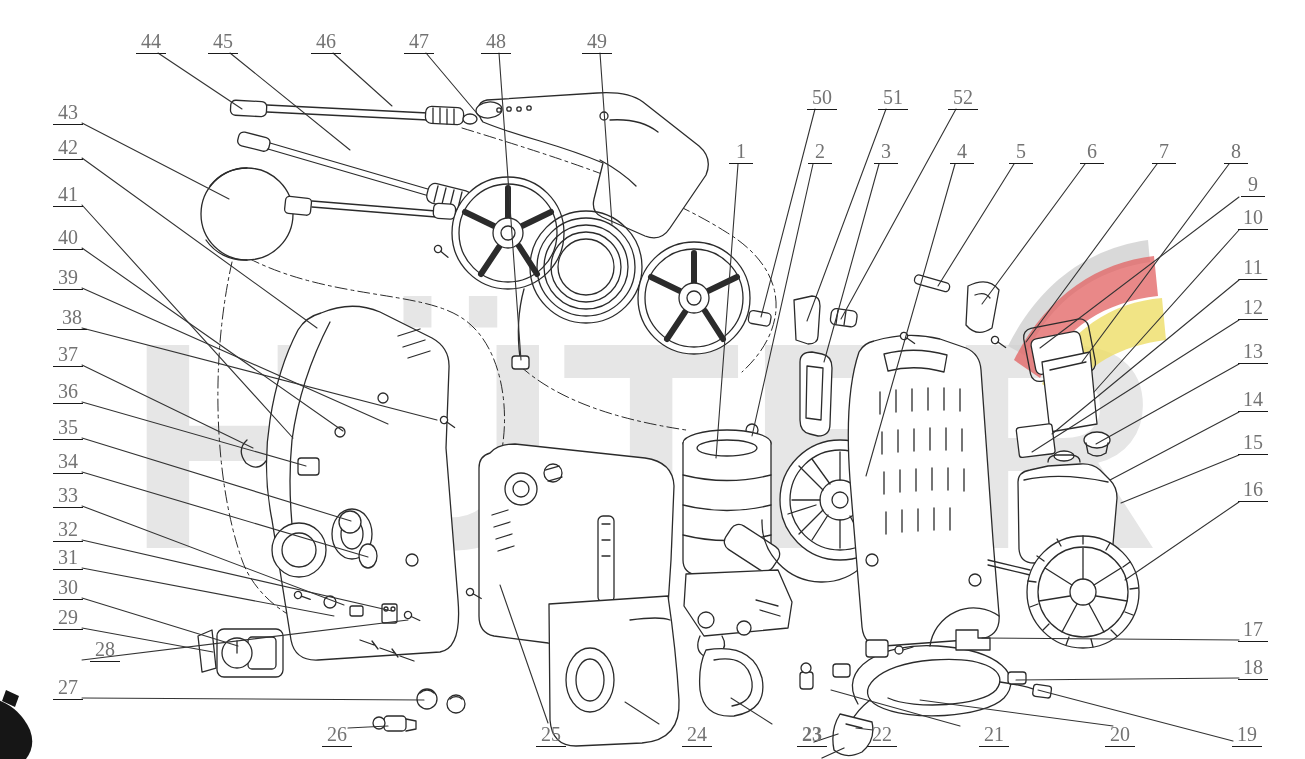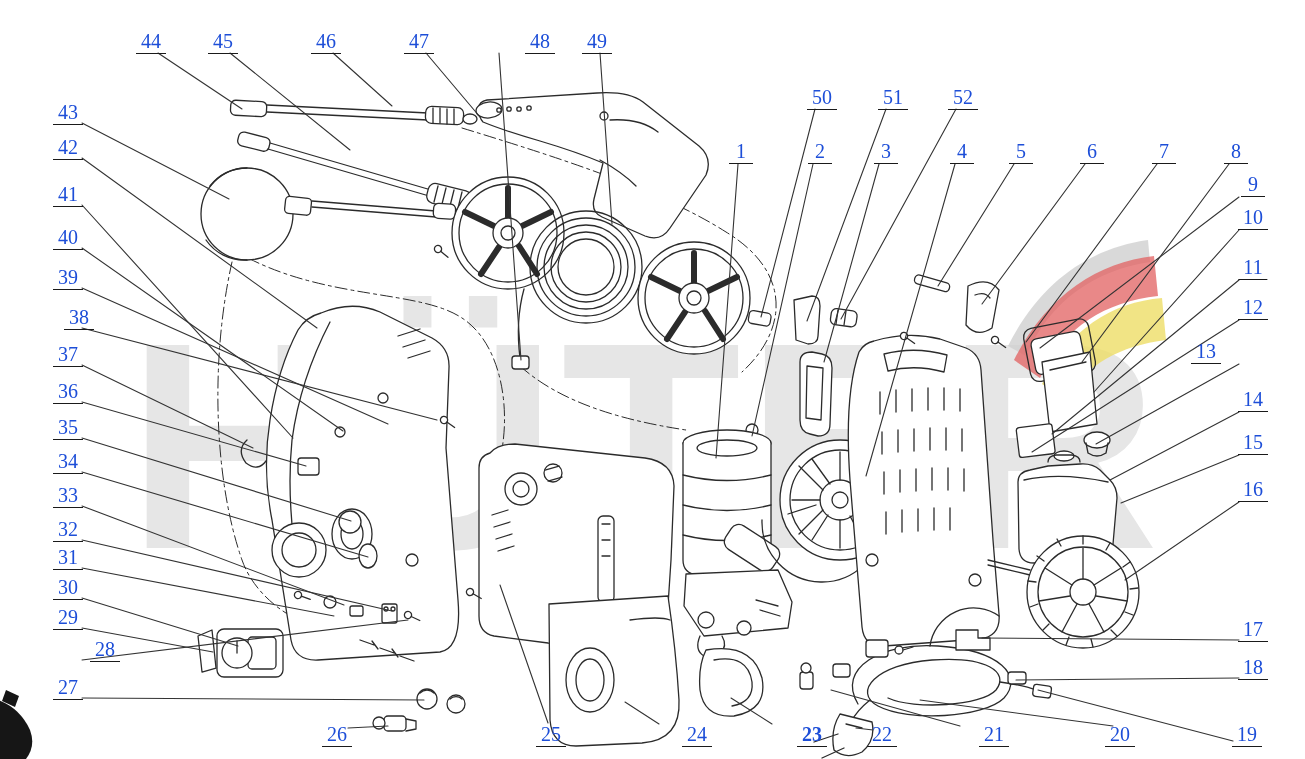--- a/index.html
+++ b/index.html
@@ -3,21 +3,21 @@
 <meta charset="utf-8">
 <style>
   html,body{margin:0;padding:0;width:1305px;height:759px;background:#fff;overflow:hidden;}
   #stage{position:relative;width:1305px;height:759px;background:#fff;font-family:"Liberation Serif",serif;}
   #diagram-art{position:absolute;left:0;top:0;}
   #callout-layer{position:absolute;left:0;top:0;width:1305px;height:759px;z-index:5;}
   .callout{
     position:absolute;
     transform:translate(-50%,-50%);
     font:20px "Liberation Serif",serif;
-    color:#1d4ed8;
+    color:#737373;
     border-bottom:1.5px solid #1a1a1a;
     padding:0 5px 1px 5px;
     min-width:14px;
     text-align:center;
     line-height:1.1;
     background:transparent;
   }
   #leader-lines line{stroke:#333;stroke-width:1.1;}
 </style>
 </head>
@@ -356,21 +356,21 @@
       <div class="callout" style="left: 886px; top: 152px;">3</div>
       <div class="callout" style="left: 962px; top: 152px;">4</div>
       <div class="callout" style="left: 1021px; top: 152px;">5</div>
       <div class="callout" style="left: 1092px; top: 152px;">6</div>
       <div class="callout" style="left: 1164px; top: 152px;">7</div>
       <div class="callout" style="left: 1236px; top: 152px;">8</div>
       <div class="callout" style="left: 1253px; top: 185px;">9</div>
       <div class="callout" style="left: 1253px; top: 218px;">10</div>
       <div class="callout" style="left: 1253px; top: 268px;">11</div>
       <div class="callout" style="left: 1253px; top: 308px;">12</div>
-      <div class="callout" style="left: 1206px; top: 352px;">13</div>
+      <div class="callout" style="left: 1253px; top: 352px;">13</div>
       <div class="callout" style="left: 1253px; top: 400px;">14</div>
       <div class="callout" style="left: 1253px; top: 443px;">15</div>
       <div class="callout" style="left: 1253px; top: 490px;">16</div>
       <div class="callout" style="left: 1253px; top: 630px;">17</div>
       <div class="callout" style="left: 1253px; top: 668px;">18</div>
       <div class="callout" style="left: 1247px; top: 735px;">19</div>
       <div class="callout" style="left: 1120px; top: 735px;">20</div>
       <div class="callout" style="left: 994px; top: 735px;">21</div>
       <div class="callout" style="left: 882px; top: 735px;">22</div>
       <div class="callout" style="left: 812px; top: 735px; font-weight: bold;">23</div>
@@ -381,30 +381,30 @@
       <div class="callout" style="left: 68px; top: 650px; margin-left: 37px;">28</div>
       <div class="callout" style="left: 68px; top: 618px;">29</div>
       <div class="callout" style="left: 68px; top: 588px;">30</div>
       <div class="callout" style="left: 68px; top: 558px;">31</div>
       <div class="callout" style="left: 68px; top: 530px;">32</div>
       <div class="callout" style="left: 68px; top: 496px;">33</div>
       <div class="callout" style="left: 68px; top: 462px;">34</div>
       <div class="callout" style="left: 68px; top: 428px;">35</div>
       <div class="callout" style="left: 68px; top: 392px;">36</div>
       <div class="callout" style="left: 68px; top: 355px;">37</div>
-      <div class="callout" style="left: 79px; top: 318px;">38</div>
+      <div class="callout" style="left: 72px; top: 318px;">38</div>
       <div class="callout" style="left: 68px; top: 278px;">39</div>
       <div class="callout" style="left: 68px; top: 238px;">40</div>
       <div class="callout" style="left: 68px; top: 195px;">41</div>
       <div class="callout" style="left: 68px; top: 148px;">42</div>
       <div class="callout" style="left: 68px; top: 113px;">43</div>
       <div class="callout" style="left: 151px; top: 42px;">44</div>
       <div class="callout" style="left: 223px; top: 42px;">45</div>
       <div class="callout" style="left: 326px; top: 42px;">46</div>
       <div class="callout" style="left: 419px; top: 42px;">47</div>
-      <div class="callout" style="left: 496px; top: 42px; margin-left: 44px;">48</div>
+      <div class="callout" style="left: 496px; top: 42px;">48</div>
       <div class="callout" style="left: 597px; top: 42px;">49</div>
       <div class="callout" style="left: 822px; top: 98px;">50</div>
       <div class="callout" style="left: 893px; top: 98px;">51</div>
       <div class="callout" style="left: 963px; top: 98px;">52</div>
     </div>
 
 </div>
 
 </body></html>

